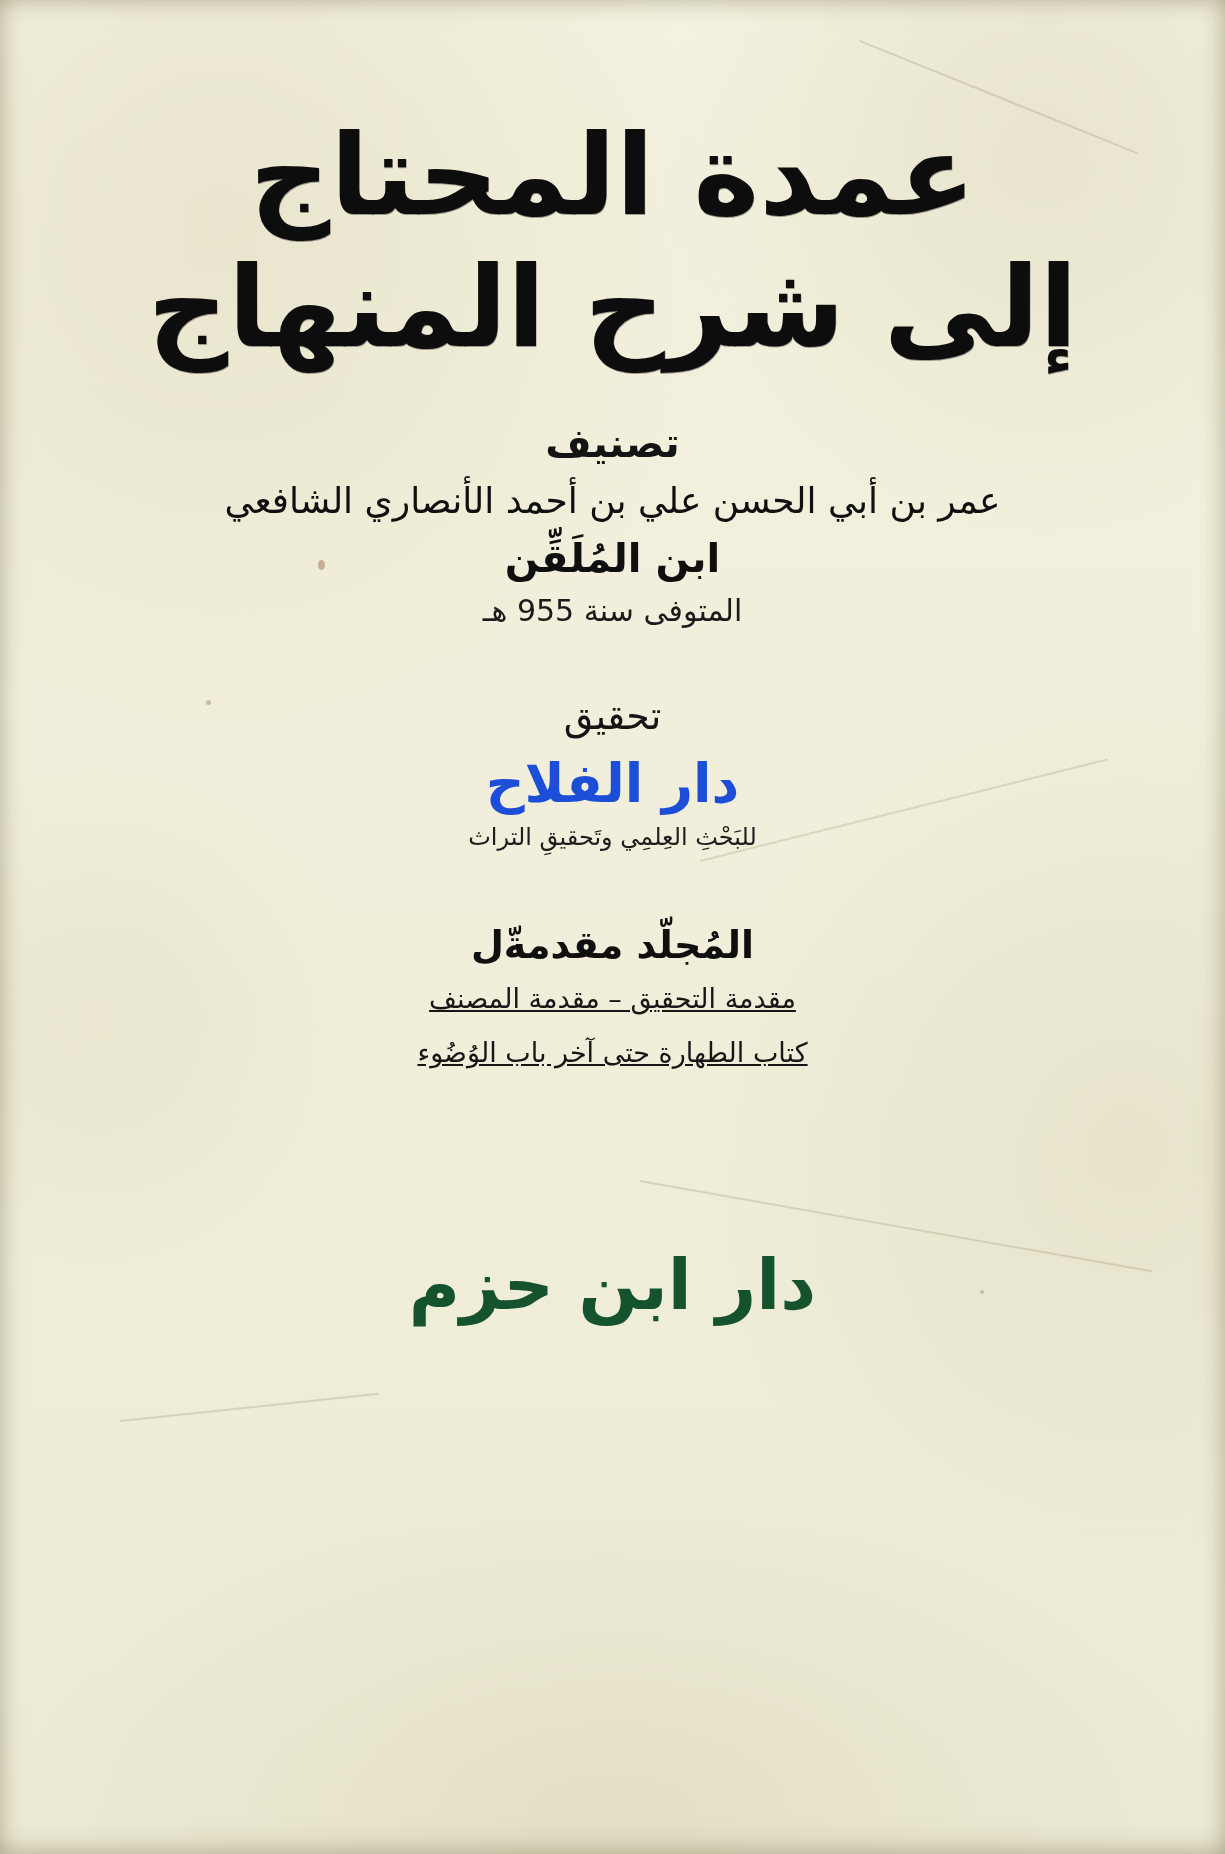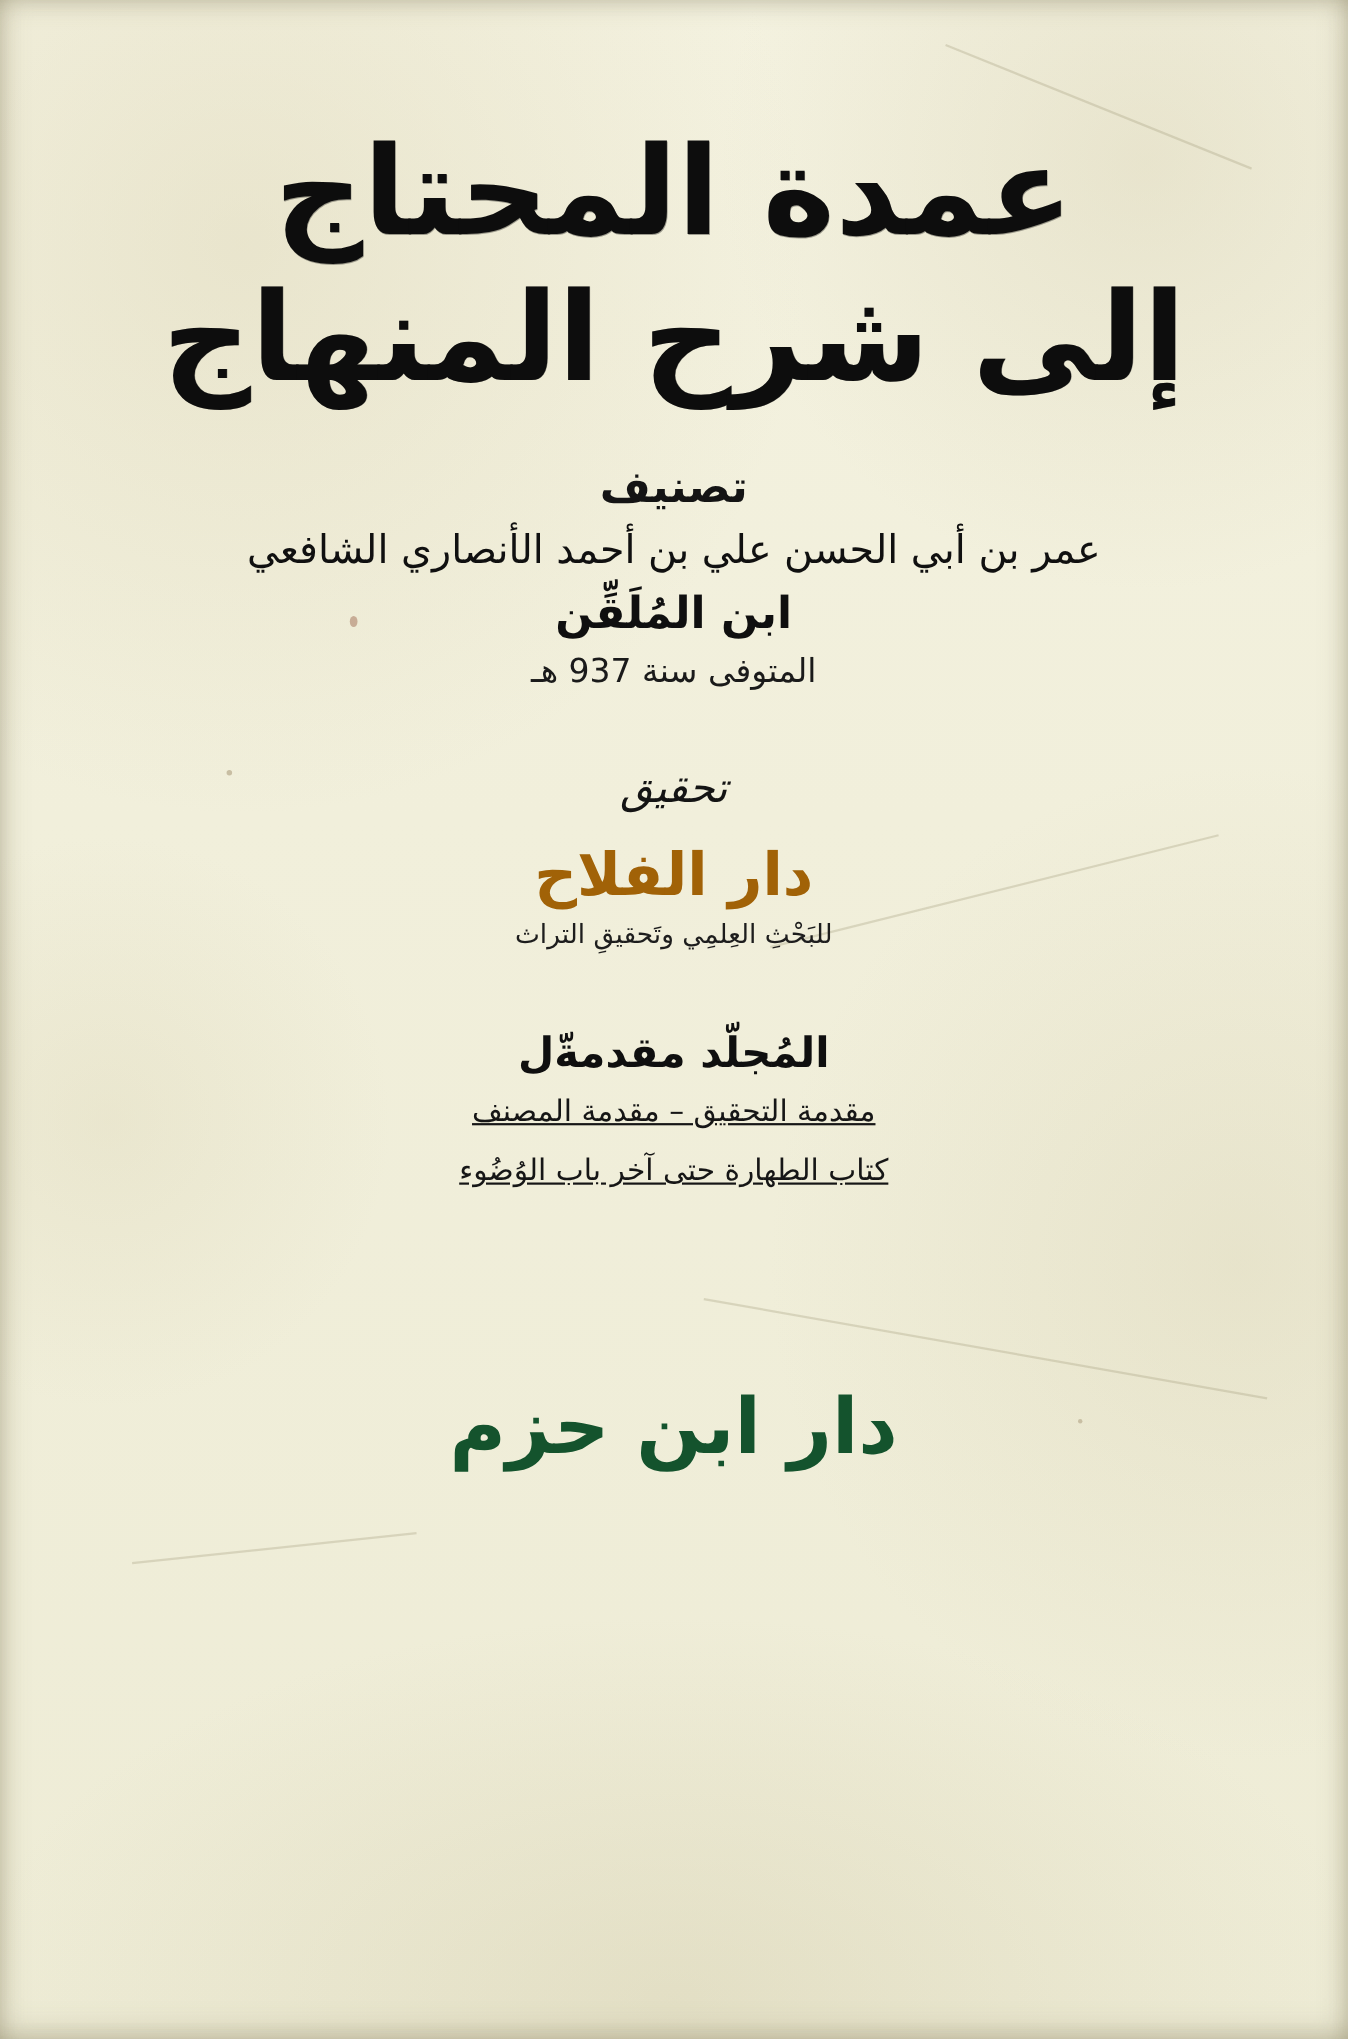--- a/index.html
+++ b/index.html
@@ -97,27 +97,26 @@
   .author-death {
     margin-top: 12px;
     font-size: 30px;
     color: #1a1a1a;
   }
 
   .tahqiq-label {
     margin-top: 66px;
     font-size: 38px;
     color: #141414;
-    font-style: italic;
   }
   .publisher-verifier {
-    margin-top: 26px;
+    margin-top: 14px;
     font-size: 54px;
     font-weight: bold;
-    color: #a16207;
+    color: #1d4ed8;
     letter-spacing: 2px;
   }
   .verifier-sub {
     margin-top: 8px;
     font-size: 24px;
     color: #1d1d1d;
   }
 
   .volume {
     margin-top: 72px;
@@ -157,21 +156,21 @@
 <div class="content">
 
   <div class="title-block">
     <div class="title-line one">عمدة المحتاج</div>
     <div class="title-line two">إلى شرح المنهاج</div>
   </div>
 
   <div class="tasnif-label">تصنيف</div>
   <div class="author-full">عمر بن أبي الحسن علي بن أحمد الأنصاري الشافعي</div>
   <div class="author-kunya">ابن المُلَقِّن</div>
-  <div class="author-death">المتوفى سنة 937 هـ</div>
+  <div class="author-death">المتوفى سنة 955 هـ</div>
 
   <div class="tahqiq-label">تحقيق</div>
   <div class="publisher-verifier">دار الفلاح</div>
   <div class="verifier-sub">للبَحْثِ العِلمِي وتَحقيقِ التراث</div>
 
   <div class="volume">المُجلّد مقدمةّل</div>
   <div class="contents-line">مقدمة التحقيق – مقدمة المصنف</div>
   <div class="contents-line second">كتاب الطهارة حتى آخر باب الوُضُوء</div>
 
   <div class="imprint">دار ابن حزم</div>

